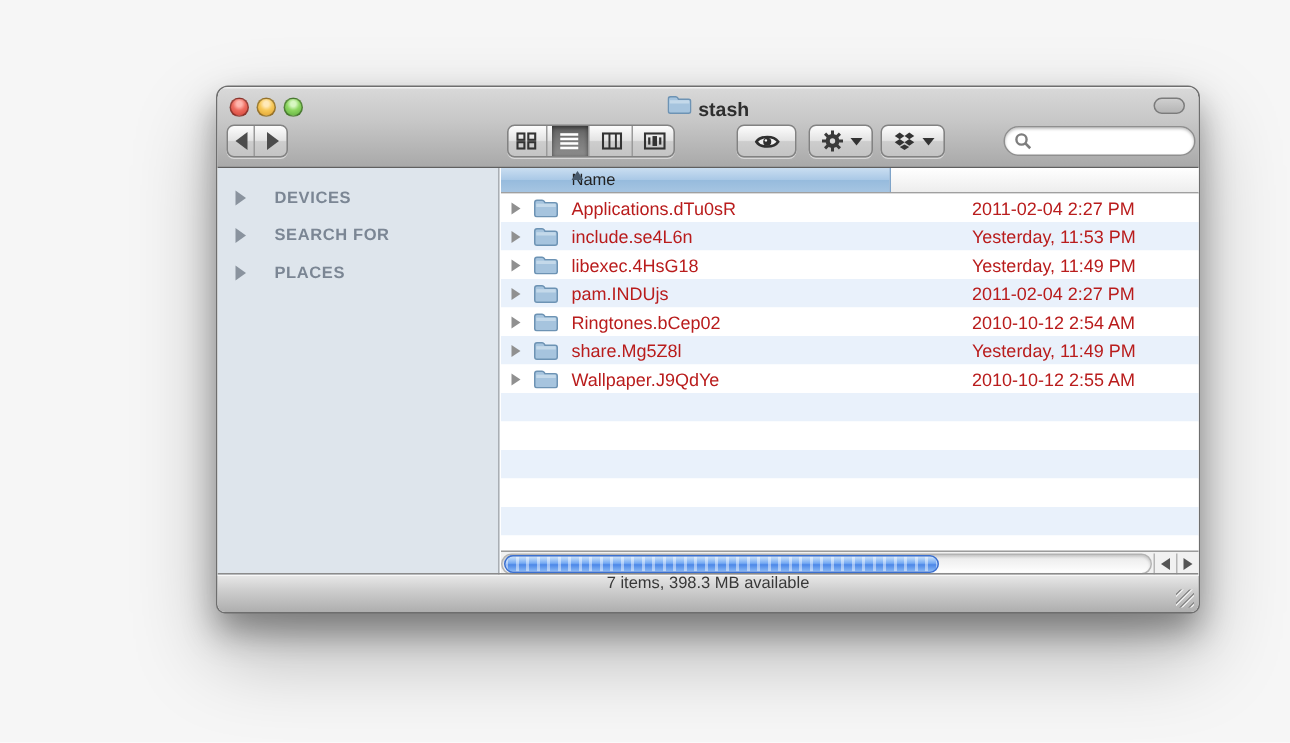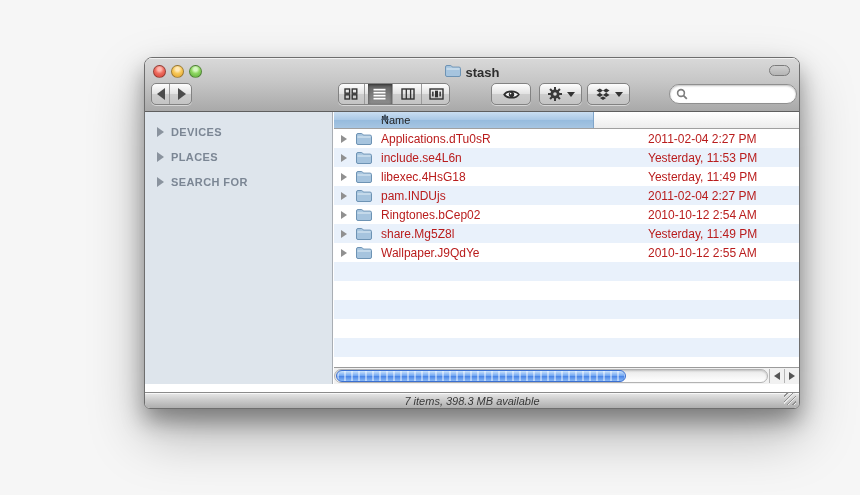--- a/index.html
+++ b/index.html
@@ -58,21 +58,21 @@
   .search{ position:absolute; left:524px; top:26px; width:128px; height:20px;
     border-radius:10px; border:1px solid #8f8f8f; background:#fff;
     box-shadow:inset 0 1px 2px rgba(0,0,0,.25);
     display:flex; align-items:center; }
   .search input{ border:none; outline:none; background:transparent; width:96px; font-size:11px; }
   .search svg{ margin:0 3px 0 6px; }
   
   .main{ position:absolute; left:0; top:54px; width:100%; height:272px; background:#fff; }
   .sidebar{ position:absolute; left:0; top:0; width:188px; height:100%;
     background:#dee5ec; border-right:1px solid #a9aeb4; padding-top:7px; }
-  .side-item{ height:25px; display:flex; align-items:center; padding-left:12px; gap:7px; }
+  .side-item{ height:25px; display:flex; align-items:center; padding-left:12px; gap:19px; }
   .side-tri{ width:0; height:0; border:5px solid transparent; border-right:none; border-left:7px solid #8a939e; }
   .side-label{ font-size:11px; font-weight:700; color:#7b8694; letter-spacing:.4px; }
   .listpane{ position:absolute; left:189px; top:0; width:467px; height:100%; background:#fff; }
   
   .lheader{ position:absolute; left:0; top:0; width:100%; height:17px;
     background:linear-gradient(#ffffff,#ededed); border-bottom:1px solid #a0a0a0; font-size:11px; color:#222; }
   .hname{ position:absolute; left:0; top:0; width:260px; height:16px;
     background:linear-gradient(#cadeF1,#a9c8e6 50%,#96bbdd 50%,#a6c5e2);
     border-right:1px solid #7fa4c9; }
   .hname span{ position:absolute; left:47px; top:2px; }
@@ -100,25 +100,25 @@
     border:1px solid #3a6fd0;
     background:
       repeating-linear-gradient(90deg, rgba(255,255,255,.45) 0 2px, rgba(255,255,255,0) 2px 7px),
       linear-gradient(#cde4fb,#76aaf3 45%,#4c87e8 55%,#8ab9f5);
   }
   .harrows{ position:absolute; right:2px; top:1px; width:30px; height:14px; display:flex; }
   .harrows .ab{ flex:1; display:flex; align-items:center; justify-content:center; border-left:1px solid #b5b5b5; }
   .sa-l{ width:0; height:0; border:4px solid transparent; border-left:none; border-right:6px solid #555; }
   .sa-r{ width:0; height:0; border:4px solid transparent; border-right:none; border-left:6px solid #555; }
   
-  .statusbar{ position:absolute; left:0; bottom:0; width:100%; height:16px;
+  .statusbar{ position:absolute; left:0; bottom:0; width:100%; height:26px;
     border-top:1px solid #8b8b8b;
     background:linear-gradient(#e9e9e9,#cfcfcf 40%,#aeaeae);
     box-shadow:inset 0 1px 0 rgba(255,255,255,.7);
-    display:flex; align-items:center; justify-content:center;font-style:italic; }
+    display:flex; justify-content:center; }
   .status-text{ font-size:11px; color:#383838; }
   .grip{ position:absolute; right:3px; bottom:3px; width:12px; height:12px;
     background:repeating-linear-gradient(135deg, transparent 0 2px, #8f8f8f 2px 3px, #e8e8e8 3px 4px); }
 </style>
 </head>
 <body>
 
 <div class="window">
 
   <div class="chrome">
@@ -231,25 +231,25 @@
 
   <div class="main">
 
     <div class="sidebar">
       <div class="side-item">
         <span class="side-tri"></span>
         <span class="side-label">DEVICES</span>
       </div>
       <div class="side-item">
         <span class="side-tri"></span>
-        <span class="side-label">PLACES</span>
+        <span class="side-label">SEARCH FOR</span>
       </div>
       <div class="side-item">
         <span class="side-tri"></span>
-        <span class="side-label">SEARCH FOR</span>
+        <span class="side-label">PLACES</span>
       </div>
     </div>
 
     <div class="listpane">
 
       <div class="lheader">
         <div class="hname">
           <span>Name</span>
           <span class="sort-asc"></span>
         </div>

